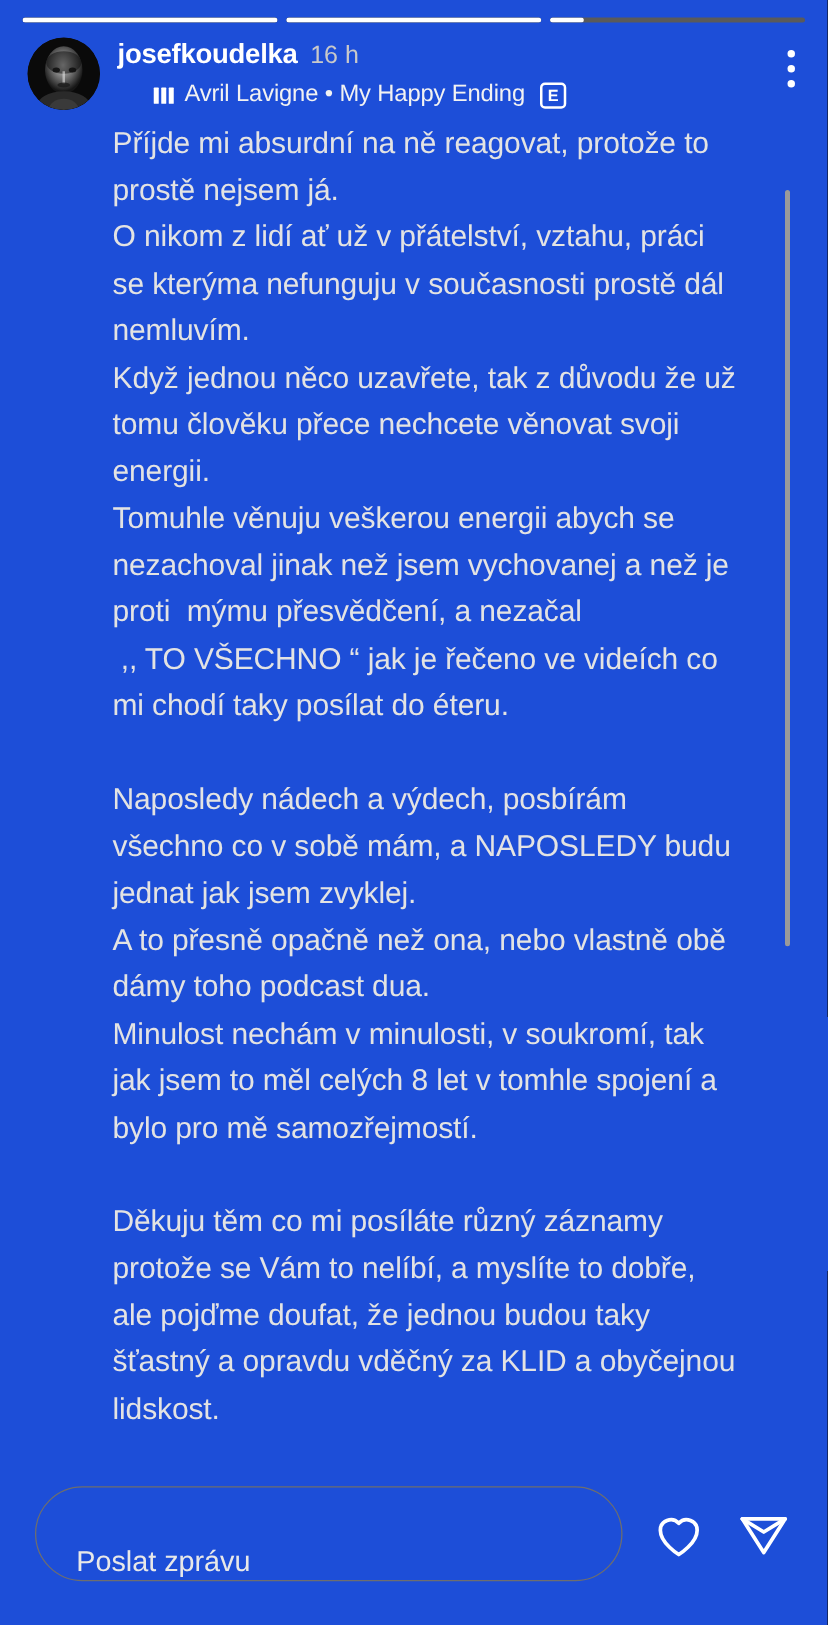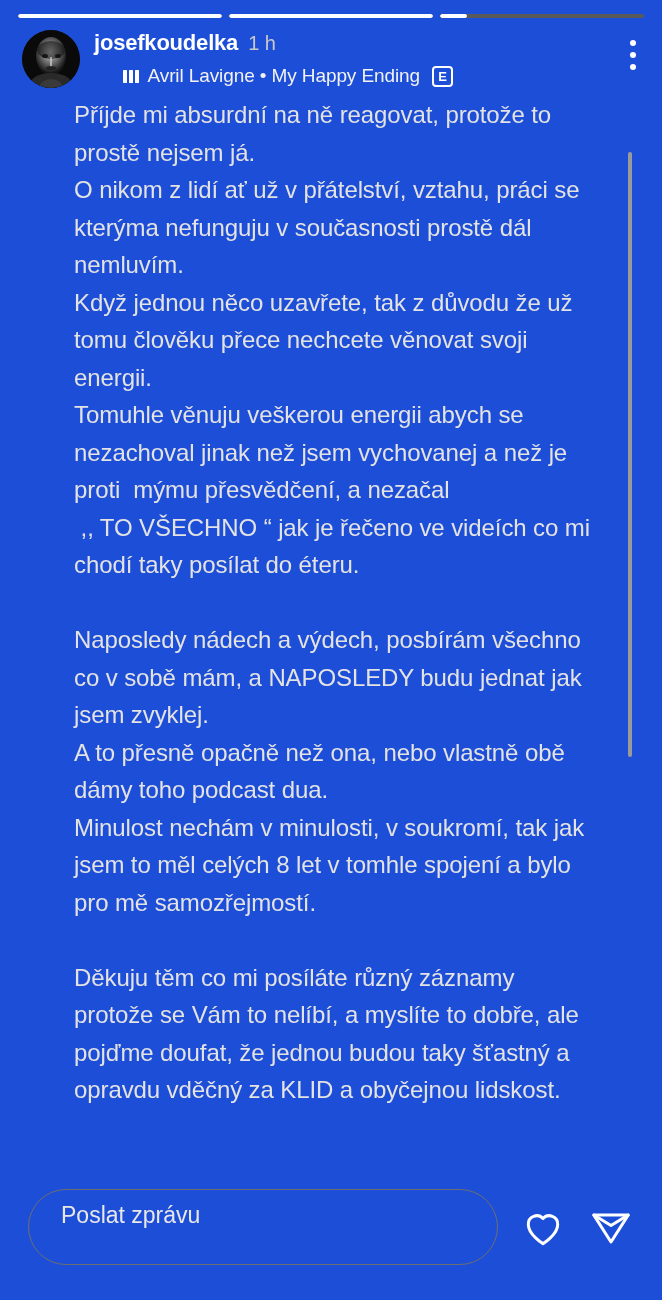--- a/index.html
+++ b/index.html
@@ -89,21 +89,21 @@
     position:absolute; right:22px; top:14px;
     display:flex; flex-direction:column; gap:6px;
     align-items:center; padding:4px;
   }
   .kebab span { width:6px; height:6px; border-radius:50%; background:#ffffff; display:block; }
 
   
   .body-wrap {
     position:relative;
     flex:1;
-    padding:4px 18px 0 0;
+    padding:4px 18px 0 16px;
     overflow:hidden;
   }
   .story-text {
     padding-left:74px;
     padding-right:50px;
     color:#e3e3e3;
     font-size:24px;
     line-height:37.5px;
     letter-spacing:-0.1px;
     white-space:pre-wrap;
@@ -125,22 +125,22 @@
     display:flex; align-items:center;
     gap:22px;
     padding:0 28px 36px 28px;
     height:110px;
   }
   .msg-input {
     flex:1;
     height:76px;
     border:1.5px solid #6e6e6e;
     border-radius:40px;
-    display:flex; align-items:flex-start;
-    padding:12px 32px;
+    display:flex; align-items:flex-end;
+    padding:1px 32px;
     background:transparent;
   }
   .msg-placeholder { font-size:23px; color:#e8e8e8; }
   .icon-btn {
     width:46px; height:46px;
     display:flex; align-items:center; justify-content:center;
     flex:0 0 46px;
   }
   .icon-btn svg { display:block; }
 </style>
@@ -184,21 +184,21 @@
           <ellipse cx="29" cy="38" rx="5" ry="2" fill="#1a1a1a" opacity="0.8"></ellipse>
           <ellipse cx="29" cy="56" rx="22" ry="13" fill="#2a2a2a"></ellipse>
           <ellipse cx="29" cy="58" rx="12" ry="9" fill="#4a4a4a" opacity="0.5"></ellipse>
         </g>
       </svg>
     </div>
 
     <div class="head-text">
       <div class="line-user">
         <span class="username">josefkoudelka</span>
-        <span class="timeago">1 h</span>
+        <span class="timeago">16 h</span>
       </div>
       <div class="line-music">
         <span class="eq-icon">
             <i></i>
             <i></i>
             <i></i>
           </span>
         <span class="music-text">Avril Lavigne • My Happy Ending</span>
         <span class="explicit-badge">E</span>
       </div>

